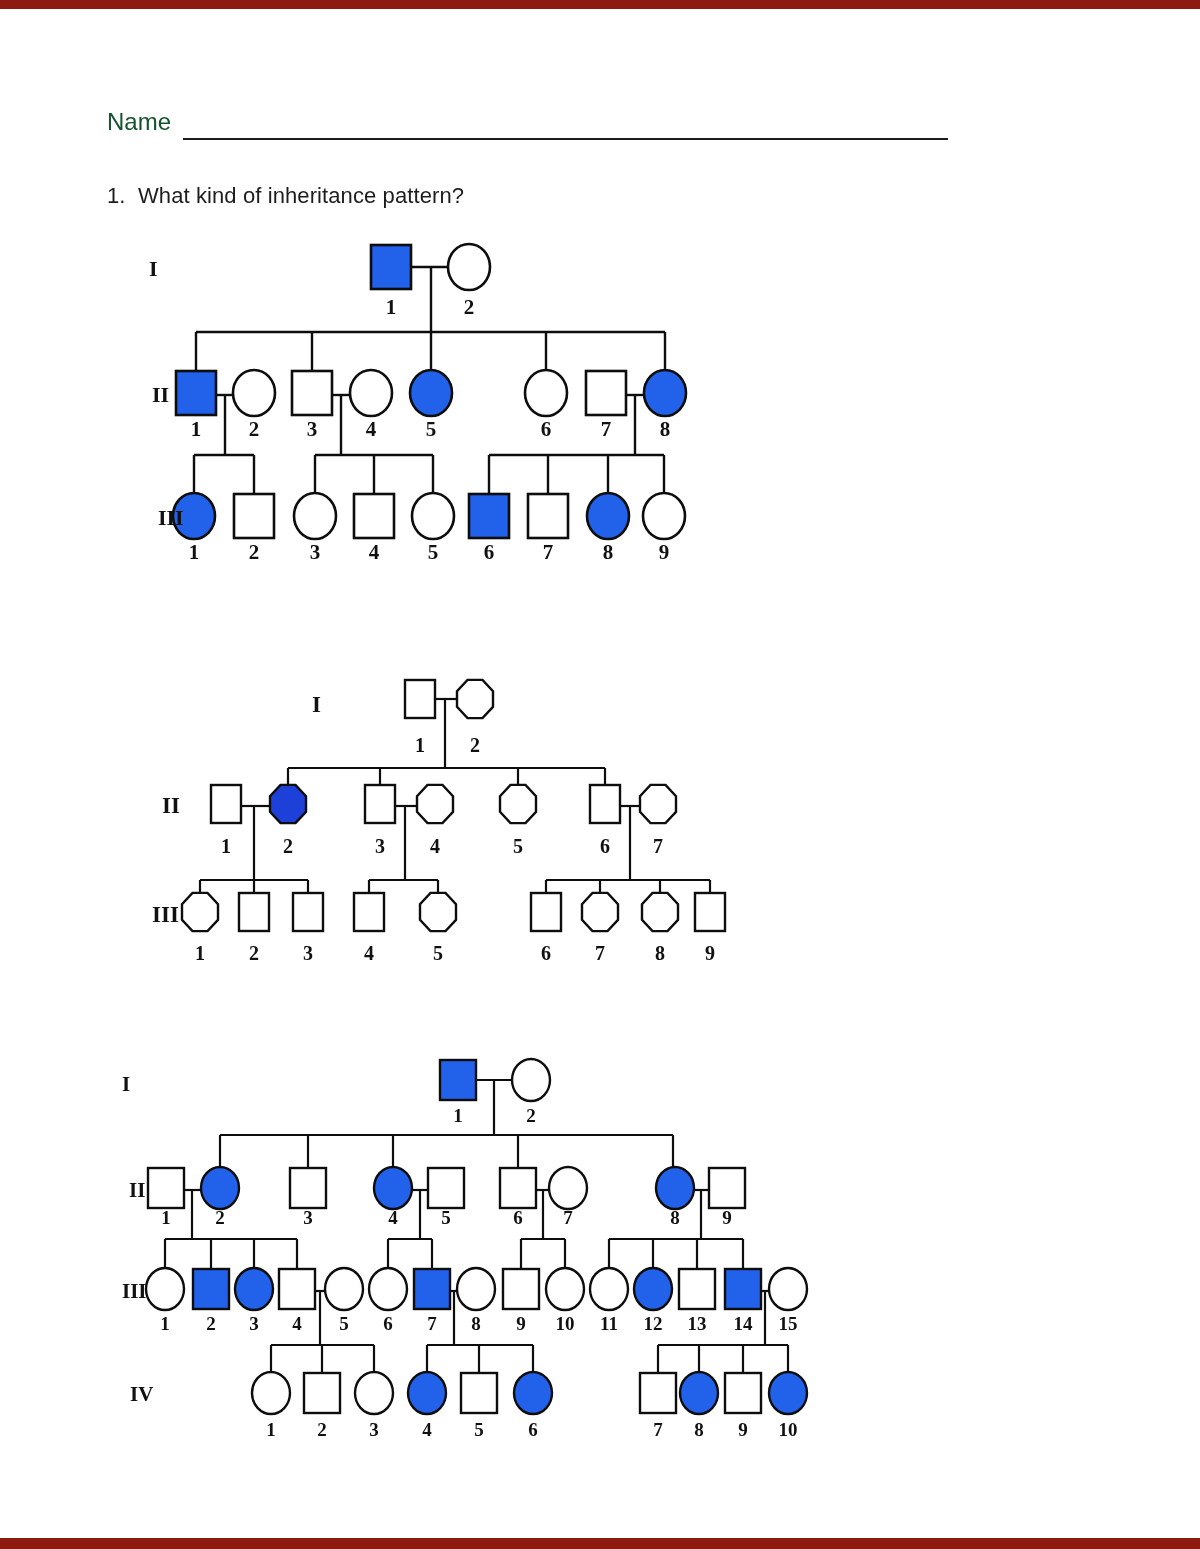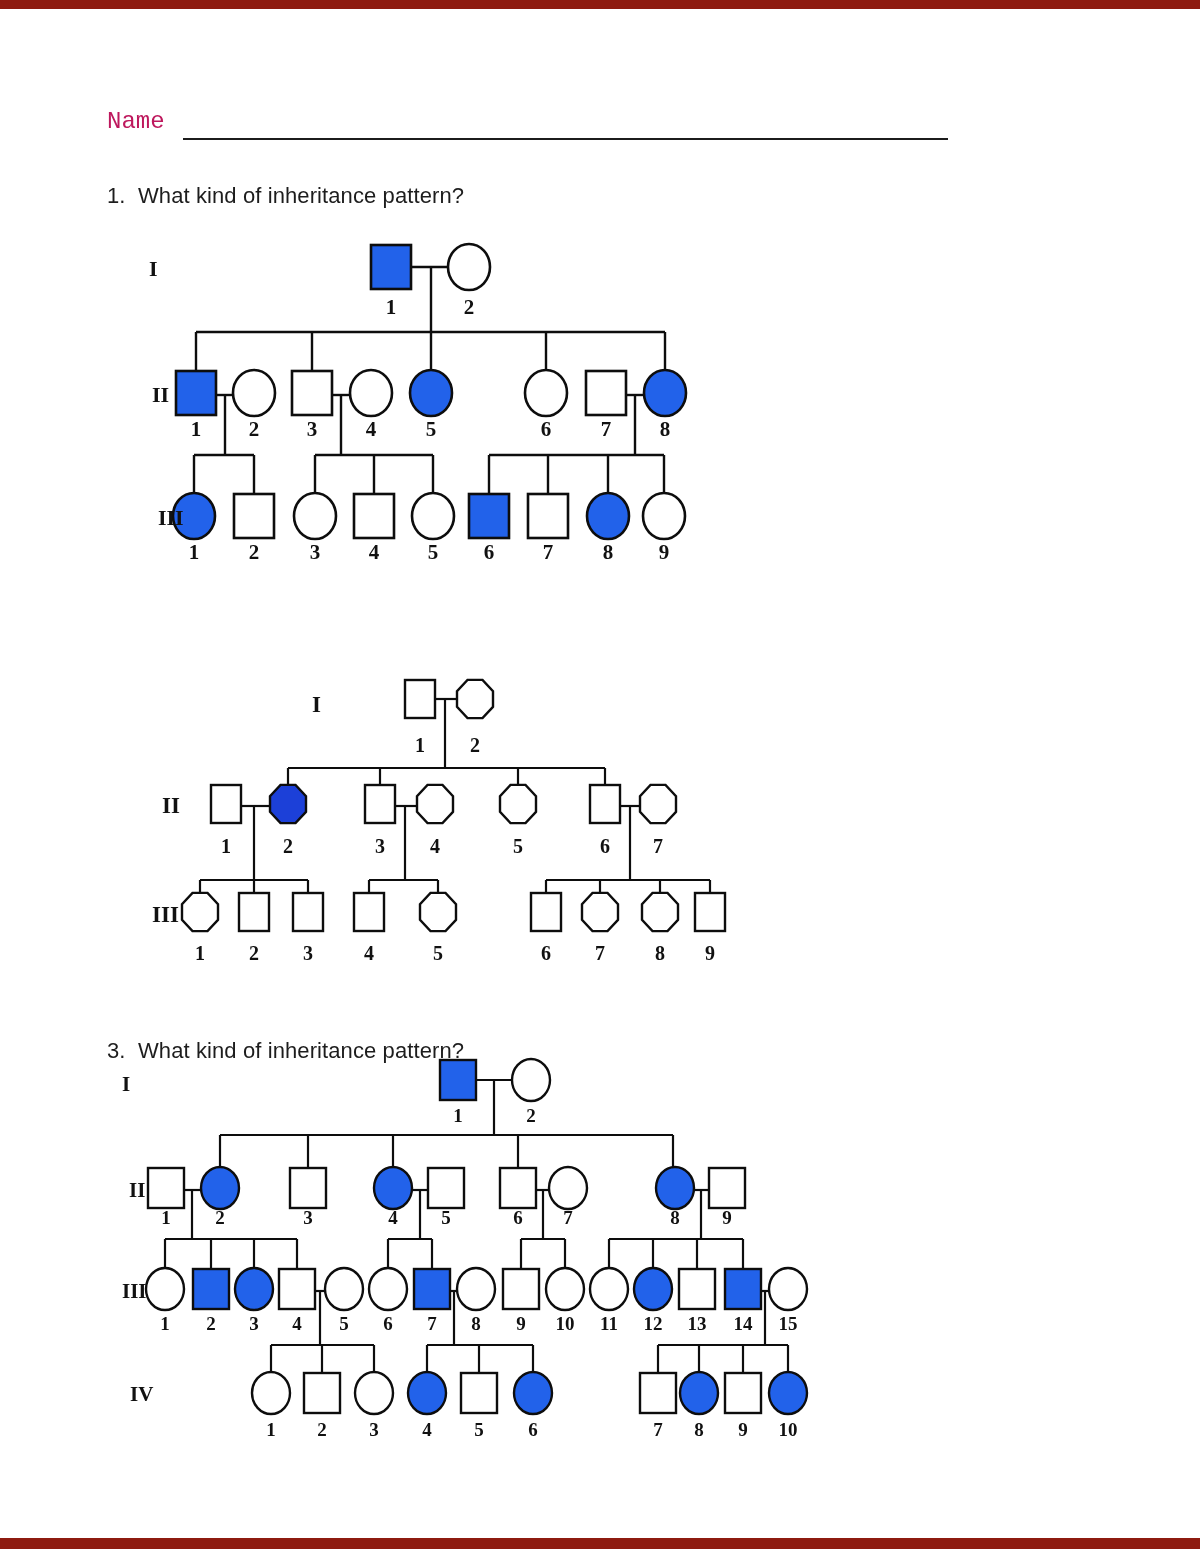--- a/index.html
+++ b/index.html
@@ -1,42 +1,41 @@
 <!DOCTYPE html>
 <html><head>
 <meta charset="utf-8">
 <style>
   html,body{margin:0;padding:0;background:#ffffff;}
   .page{position:relative;width:1200px;height:1549px;background:#ffffff;overflow:hidden;
         font-family:"Liberation Sans",sans-serif;}
   .edge-bar{position:absolute;left:0;width:1200px;}
   .edge-bar.top{top:0;height:9px;}
   .edge-bar.bottom{bottom:0;height:11px;}
-  .name-label{position:absolute;left:107px;top:108px;font-size:24px;color:#be185d;font-family:Liberation Mono, monospace;}
+  .name-label{position:absolute;left:107px;top:108px;font-size:24px;color:#14532d;}
   .name-line{position:absolute;left:183px;top:138px;width:765px;height:0;
              border-bottom:2px solid #1c1c1c;}
   .question{position:absolute;left:107px;font-size:22px;color:#1d1d1d;white-space:pre;
             letter-spacing:0.1px;}
   #q1{top:183px;}
   #q2{top:648px;}
   #q3{top:1038px;}
   #pedigree-svg{position:absolute;left:0;top:0;width:1200px;height:1549px;}
 </style>
 </head>
 <body>
 
 <div class="page">
   <div class="edge-bar top" style="background: rgb(142, 27, 16);"></div>
   <div class="edge-bar bottom" style="background: rgb(142, 27, 16);"></div>
 
   <span class="name-label">Name</span>
   <div class="name-line"></div>
 
   <div class="question" id="q1">1.  What kind of inheritance pattern?</div>
-  <div class="question" id="q3">3.  What kind of inheritance pattern?</div>
 
   <svg id="pedigree-svg" viewBox="0 0 1200 1549">
       <g>
         <line x1="412" y1="267" x2="448" y2="267" stroke="#0d0d0d" stroke-width="2.4"></line>
         <line x1="431" y1="267" x2="431" y2="332" stroke="#0d0d0d" stroke-width="2.4"></line>
         <line x1="196" y1="332" x2="665" y2="332" stroke="#0d0d0d" stroke-width="2.4"></line>
         <line x1="196" y1="332" x2="196" y2="393" stroke="#0d0d0d" stroke-width="2.4"></line>
         <line x1="312" y1="332" x2="312" y2="393" stroke="#0d0d0d" stroke-width="2.4"></line>
         <line x1="431" y1="332" x2="431" y2="393" stroke="#0d0d0d" stroke-width="2.4"></line>
         <line x1="546" y1="332" x2="546" y2="393" stroke="#0d0d0d" stroke-width="2.4"></line>

